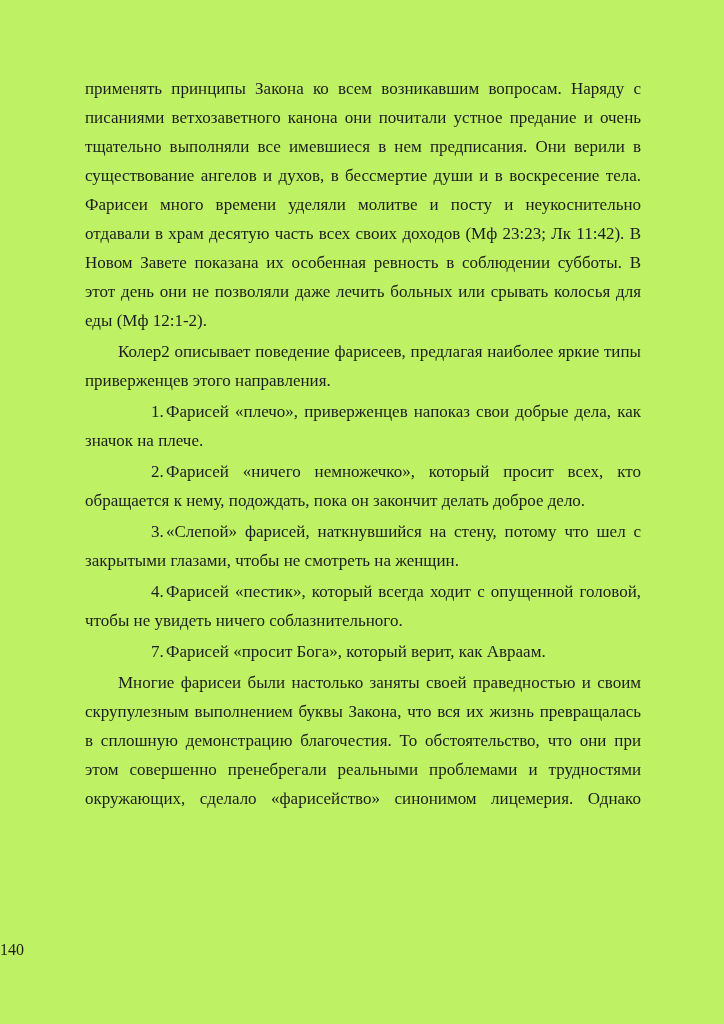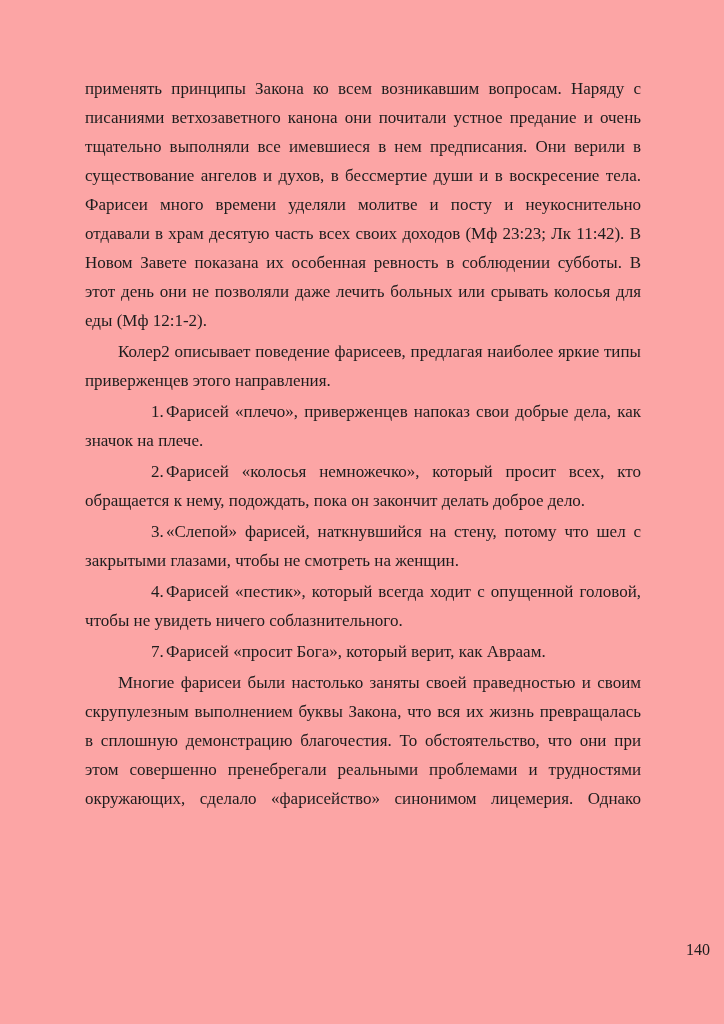--- a/index.html
+++ b/index.html
@@ -4,21 +4,21 @@
 <style>
   html, body {
     margin: 0;
     padding: 0;
     background: #ffffff;
   }
   .sheet {
     position: relative;
     width: 724px;
     height: 1024px;
-    background: #fca5a5;
+    background: #bef264;
     overflow: hidden;
     font-family: "Liberation Serif", "DejaVu Serif", serif;
     color: #1d1d1d;
   }
   .text-body {
     position: absolute;
     left: 85px;
     top: 74px;
     width: 556px;
     font-size: 17px;
@@ -39,39 +39,39 @@
   }
   .num {
     display: inline-block;
     width: 48px;
   }
   .page-number {
     position: absolute;
     top: 941px;
     left: 0;
     width: 710px;
-    text-align: right;
+    text-align: left;
     font-size: 16px;
     line-height: 18px;
     color: #1d1d1d;
   }
 </style>
 </head>
 <body>
 
 <div class="sheet">
   <div class="text-body">
 
     <p class="para plain">применять принципы Закона ко всем возникавшим вопросам. Наряду с писаниями ветхозаветного канона они почитали устное предание и очень тщательно выполняли все имевшиеся в нем предписания. Они верили в существование ангелов и духов, в бессмертие души и в воскресение тела. Фарисеи много времени уделяли молитве и посту и неукоснительно отдавали в храм десятую часть всех своих доходов (Мф 23:23; Лк 11:42). В Новом Завете показана их особенная ревность в соблюдении субботы. В этот день они не позволяли даже лечить больных или срывать колосья для еды (Мф 12:1-2).</p>
 
     <p class="para indent">Колер2 описывает поведение фарисеев, предлагая наиболее яркие типы приверженцев этого направления.</p>
 
     <p class="para list"><span class="num">1.</span><span>Фарисей «плечо», приверженцев напоказ свои добрые дела, как значок на плече.</span></p>
 
-    <p class="para list"><span class="num">2.</span><span>Фарисей «колосья немножечко», который просит всех, кто обращается к нему, подождать, пока он закончит делать доброе дело.</span></p>
+    <p class="para list"><span class="num">2.</span><span>Фарисей «ничего немножечко», который просит всех, кто обращается к нему, подождать, пока он закончит делать доброе дело.</span></p>
 
     <p class="para list"><span class="num">3.</span><span>«Слепой» фарисей, наткнувшийся на стену, потому что шел с закрытыми глазами, чтобы не смотреть на женщин.</span></p>
 
     <p class="para list"><span class="num">4.</span><span>Фарисей «пестик», который всегда ходит с опущенной головой, чтобы не увидеть ничего соблазнительного.</span></p>
 
 
 
     <p class="para list"><span class="num">7.</span><span>Фарисей «просит Бога», который верит, как Авраам.</span></p>
 
     <p class="para indent cont">Многие фарисеи были настолько заняты своей праведностью и своим скрупулезным выполнением буквы Закона, что вся их жизнь превращалась в сплошную демонстрацию благочестия. То обстоятельство, что они при этом совершенно пренебрегали реальными проблемами и трудностями окружающих, сделало «фарисейство» синонимом лицемерия. Однако</p>

